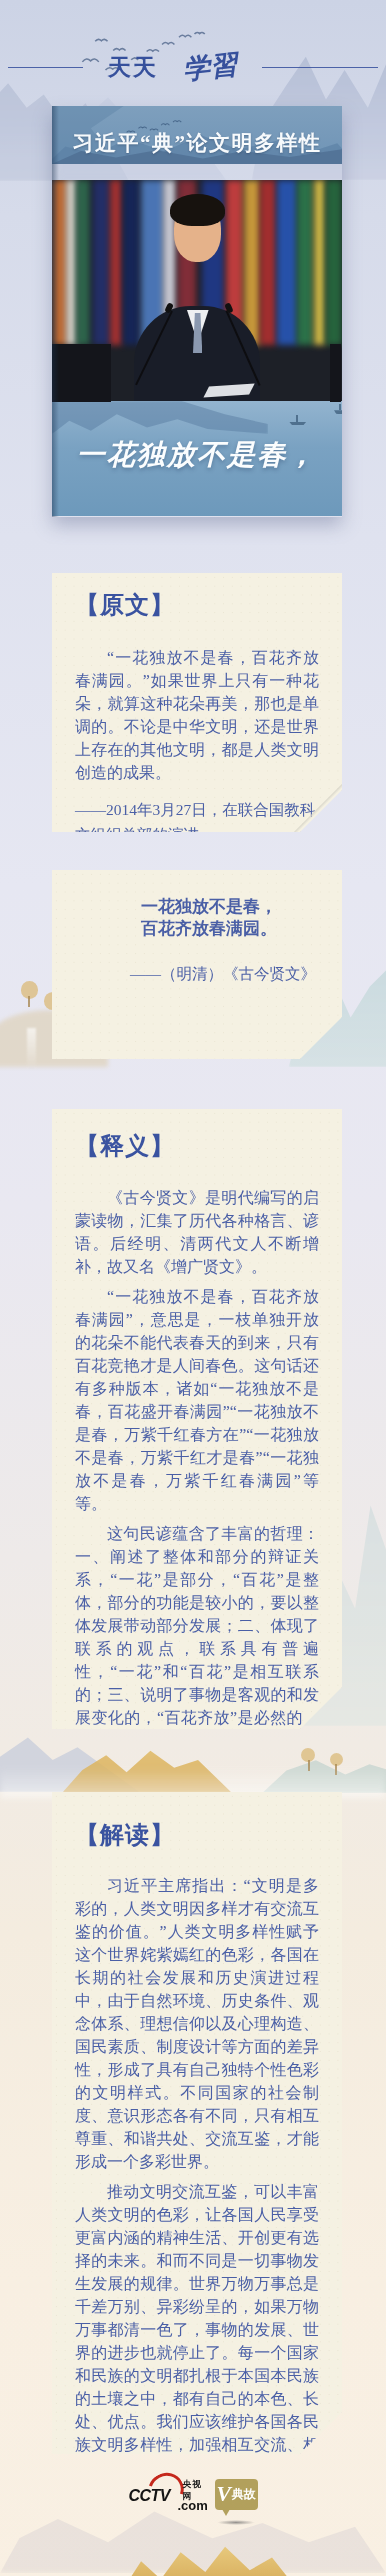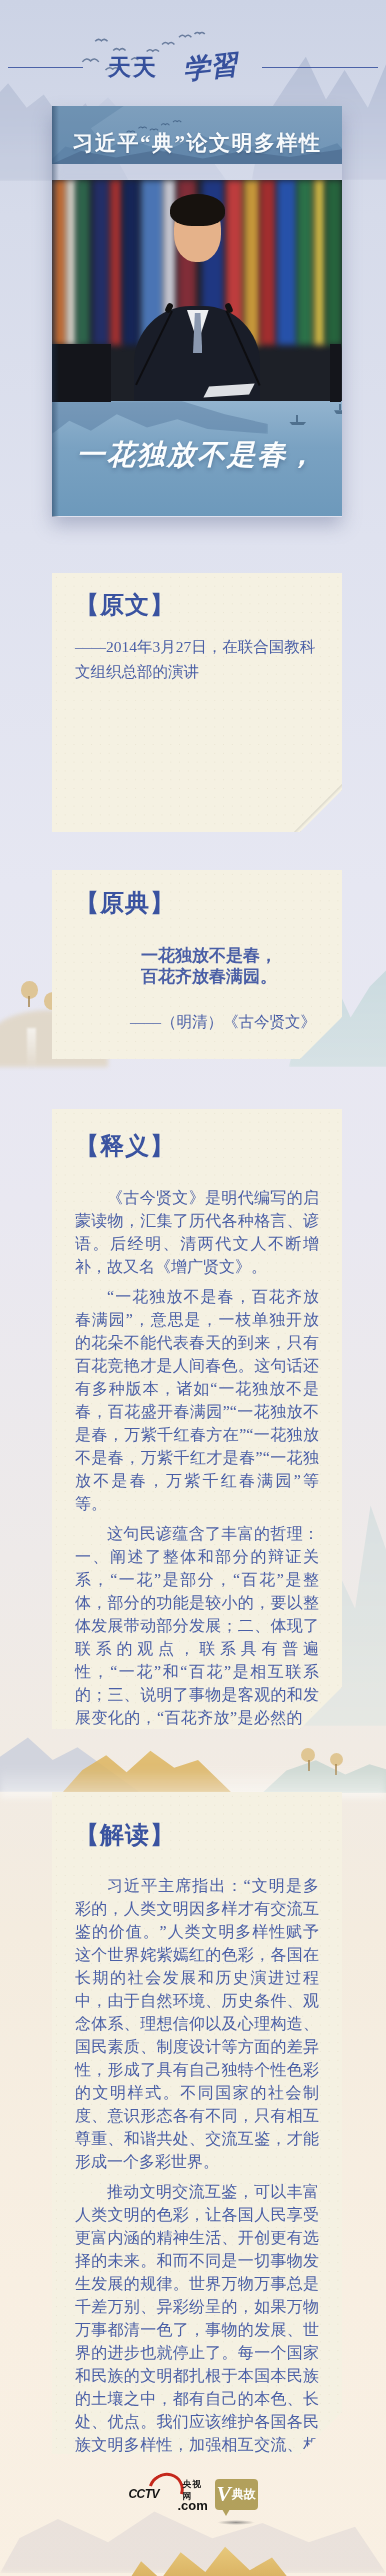--- a/index.html
+++ b/index.html
@@ -112,21 +112,21 @@
   .c2 .attr{margin-top:21.6px;text-align:right;padding-right:3.1px;}
   .c3{top:1109px;height:620px;}
   .c3 .sec-head{margin-top:20.6px;}
   .c3 .first{margin-top:24px;}
   .c4{top:1792px;height:662px;}
   .c4 .sec-head{margin-top:27px;}
   .c4 .first{margin-top:23px;}
   
   .footer{left:0;top:2479px;width:386px;display:flex;justify-content:center;align-items:flex-start;gap:8.2px;z-index:5;}
   .cctv{position:relative;width:78px;height:34px;font-family:"Liberation Sans",sans-serif;}
-  .cctv-word{position:absolute;left:0;top:8.2px;font-size:12px;font-weight:bold;font-style:italic;letter-spacing:-0.5px;color:#141414;}
+  .cctv-word{position:absolute;left:0;top:8.2px;font-size:16px;font-weight:bold;font-style:italic;letter-spacing:-0.5px;color:#141414;}
   .cctv-arc{position:absolute;left:19.6px;top:-6.2px;width:30px;height:28px;border:3.6px solid transparent;border-top-color:#c5281c;border-right-color:#c5281c;border-radius:50%;transform:rotate(-28deg);}
   .cctv-cn{position:absolute;left:54px;top:0px;font-size:8.8px;letter-spacing:1px;color:#1c1c1c;font-weight:bold;}
   .cctv-com{position:absolute;left:49px;top:18.5px;font-size:13px;font-weight:bold;color:#141414;letter-spacing:0;}
   .badge-wrap{position:relative;width:43px;height:44px;}
   .badge{position:absolute;left:0;top:0;width:43px;height:31px;background:#b2a05c;border-radius:4.1px;display:flex;align-items:center;justify-content:center;gap:1px;}
   .badge-v{color:#fff;font-size:21.6px;font-weight:bold;font-style:italic;font-family:"Liberation Serif",serif;line-height:1;}
   .badge-label{color:#fff;font-size:12px;font-weight:bold;}
   .badge-tail{position:absolute;left:7.2px;top:30px;width:0;height:0;border-left:4.6px solid transparent;border-right:4.6px solid transparent;border-top:7.2px solid #b2a05c;}
   .badge-shadow{position:absolute;left:2.1px;top:41px;width:38px;height:5.2px;border-radius:50%;background:radial-gradient(#6b6b6b,rgba(0,0,0,0) 70%);opacity:.7;filter:blur(0.5px);}
 </style>
@@ -238,28 +238,28 @@
       <div class="boat boat-hull" style="left:282px;top:9.3px;width:12.4px;"></div>
       <div class="boat boat-sail" style="left:287px;top:3.1px;height:6.2px;"></div>
       <div class="quote-text qt1" style="top:35px;">一花独放不是春，</div>
     </div>
     <div class="abs spine"></div>
   </div>
 
   <div class="card c1">
     <div class="card-pad">
       <div class="sec-head">【原文】</div>
+      <p class="body-p">“一花独放不是春，百花齐放春满园。”如果世界上只有一种花朵，就算这种花朵再美，那也是单调的。不论是中华文明，还是世界上存在的其他文明，都是人类文明创造的成果。</p>
       <div class="attr">——2014年3月27日，在联合国教科文组织总部的演讲</div>
     </div>
     <div class="fold"></div>
   </div>
 
   <div class="card c2">
     <div class="card-pad">
-      <div class="sec-head">【原典】</div>
       <div class="poem">
         <div>一花独放不是春，</div>
         <div>百花齐放春满园。</div>
       </div>
       <div class="attr">——（明清）《古今贤文》</div>
     </div>
     <div class="fold" style="width:40px;height:40px;"></div>
   </div>
 
   <div class="card c3">

